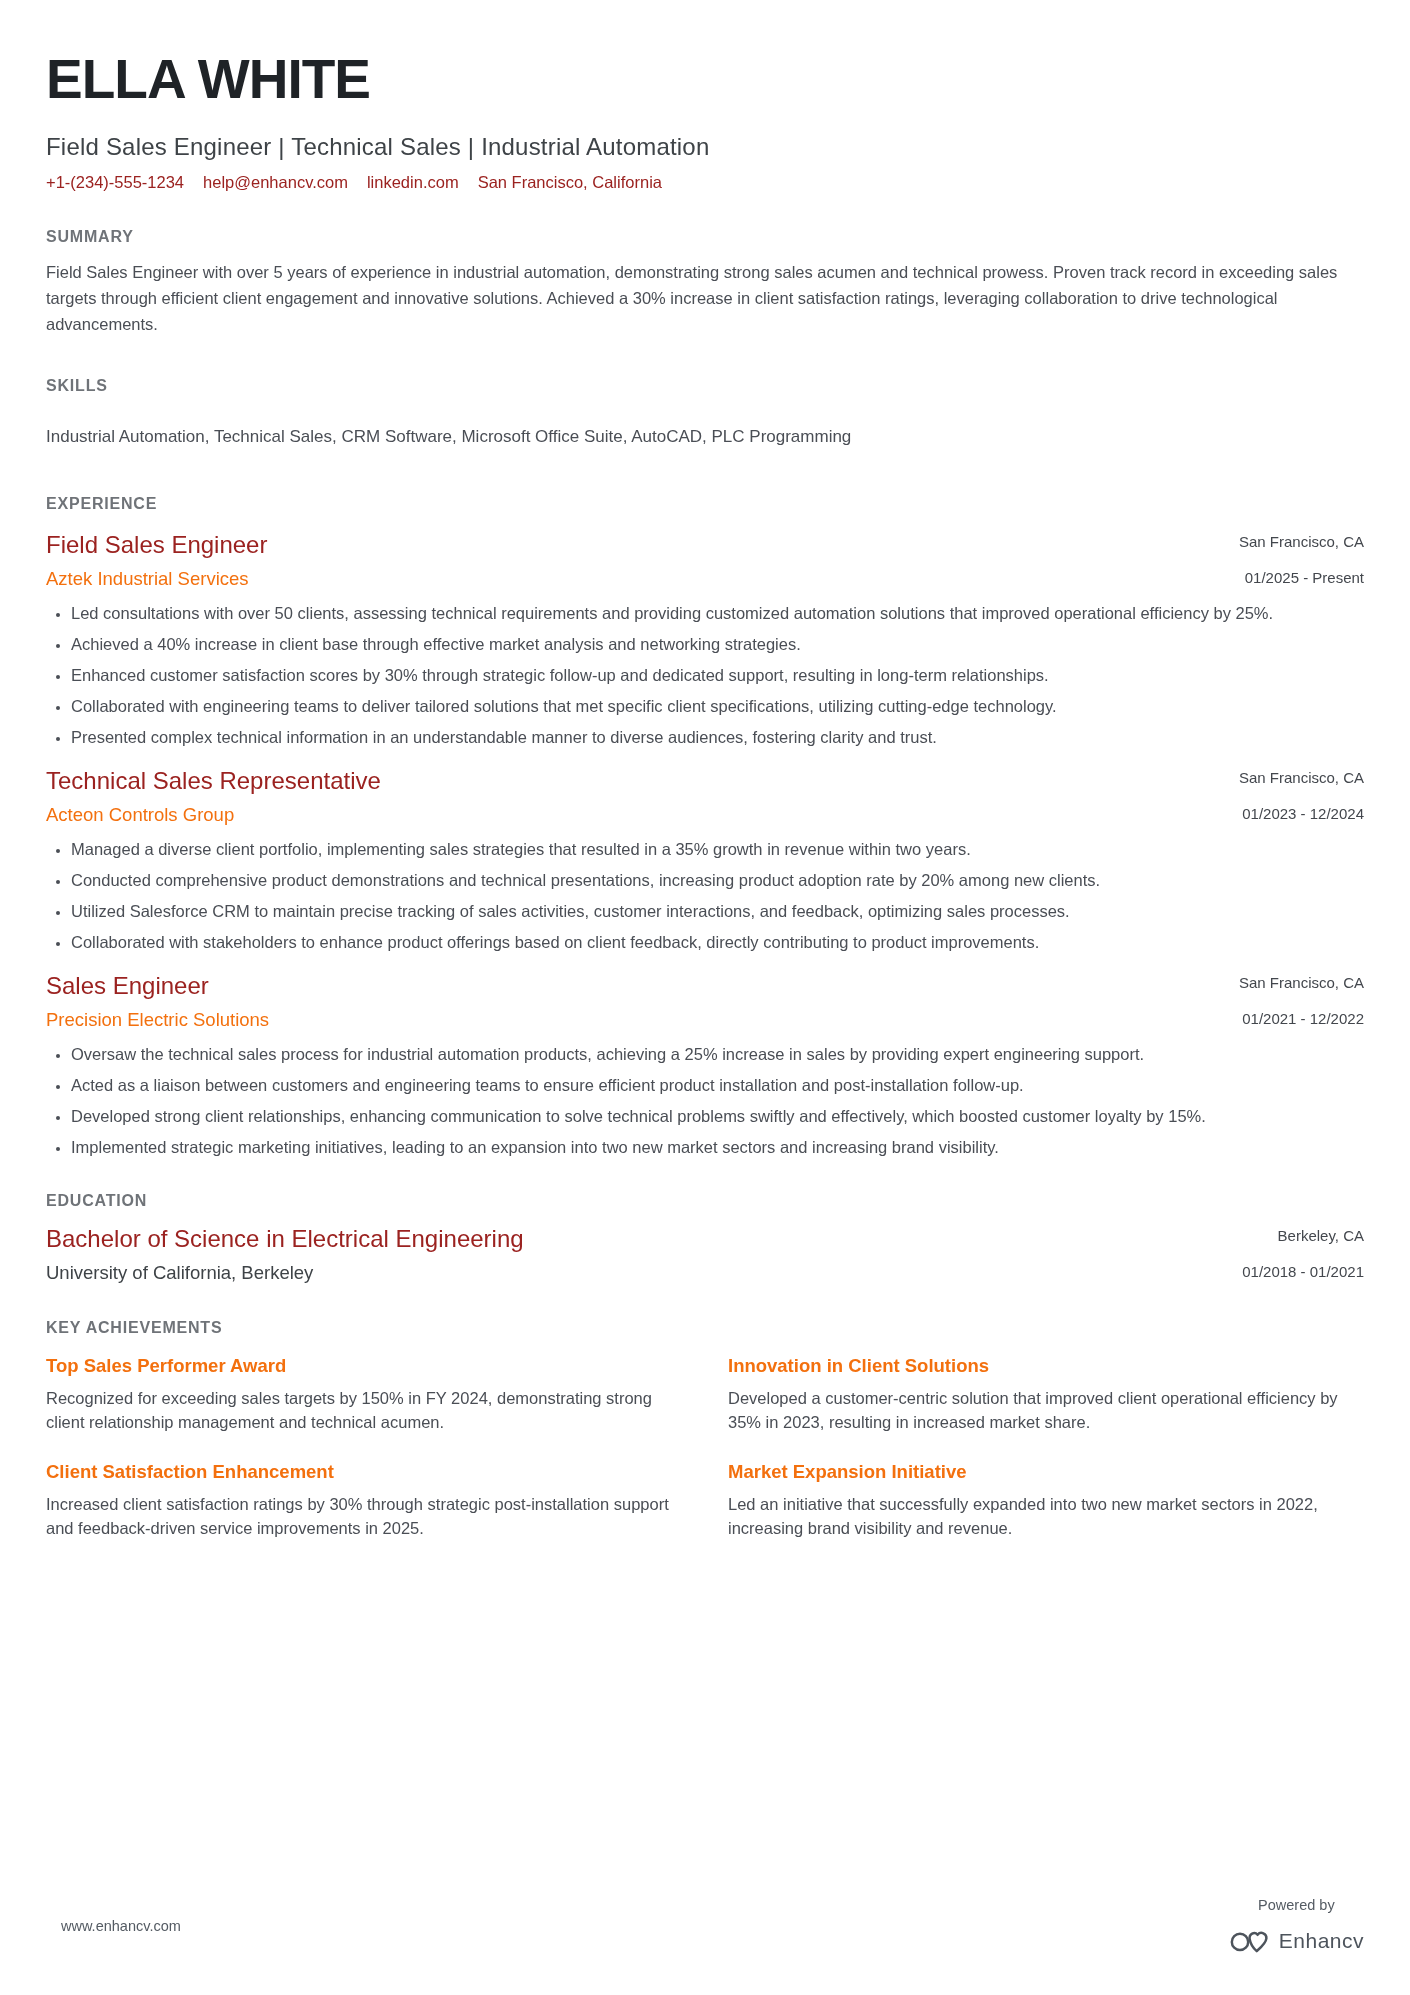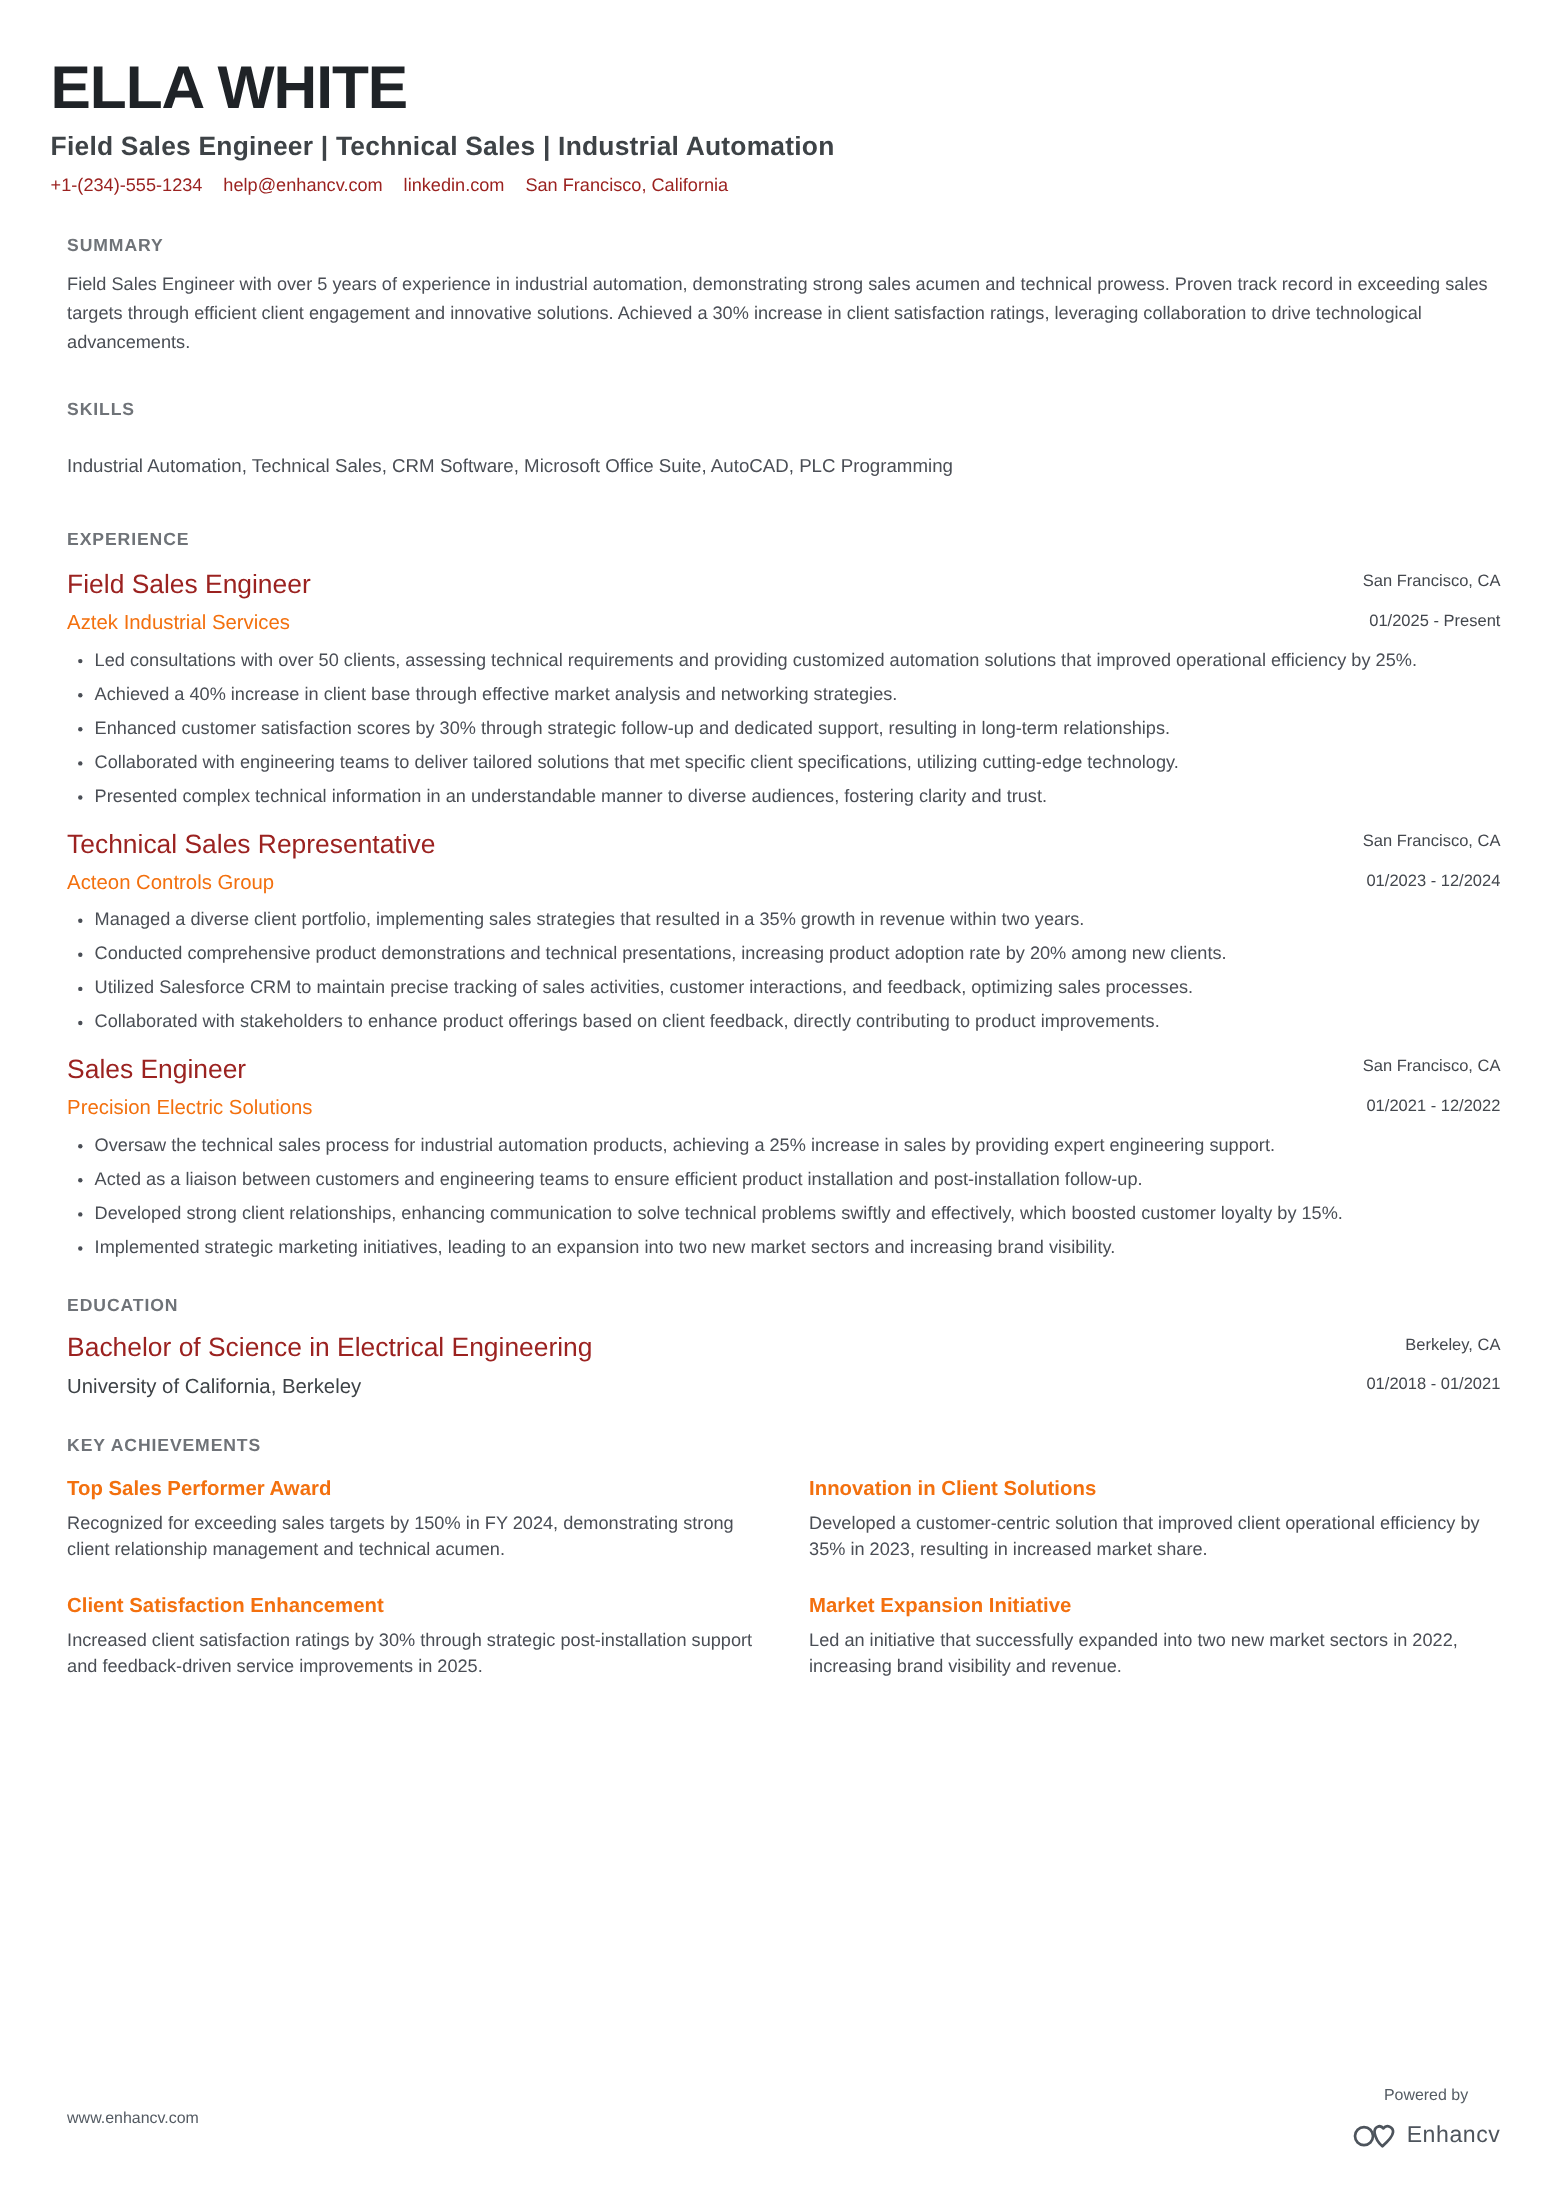--- a/index.html
+++ b/index.html
@@ -20,30 +20,30 @@
     width:1410px;height:1995px;position:relative;background:#ffffff;
     overflow:hidden;
   }
   .content{padding:52px 46px 0 46px;}
 
   .name{
     font-size:55px;font-weight:700;color:var(--name-color);
     letter-spacing:-1px;line-height:1.0;
   }
   .headline{
-    margin-top:13px;font-size:24px;font-weight:700;color:var(--subtitle-color);
+    margin-top:26px;font-size:24px;font-weight:400;color:var(--subtitle-color);
     letter-spacing:0.2px;
   }
   .contact-bar{
     margin-top:12px;display:flex;gap:19px;align-items:center;
     font-size:16.5px;color:var(--contact-color);
   }
   .contact-bar span{white-space:nowrap;text-align:center;}
 
-  .section{margin-top:36px;margin-left:15px;}
+  .section{margin-top:36px;}
   .section-heading{
     font-size:16px;font-weight:700;letter-spacing:0.8px;
     color:var(--heading-color);
   }
   .summary-text{
     margin-top:13px;font-size:16.5px;line-height:26px;color:var(--text-color);
   }
   .skills-section{margin-top:40px;}
   .skills-text{
     margin-top:30px;font-size:17px;line-height:24px;color:var(--text-color);

